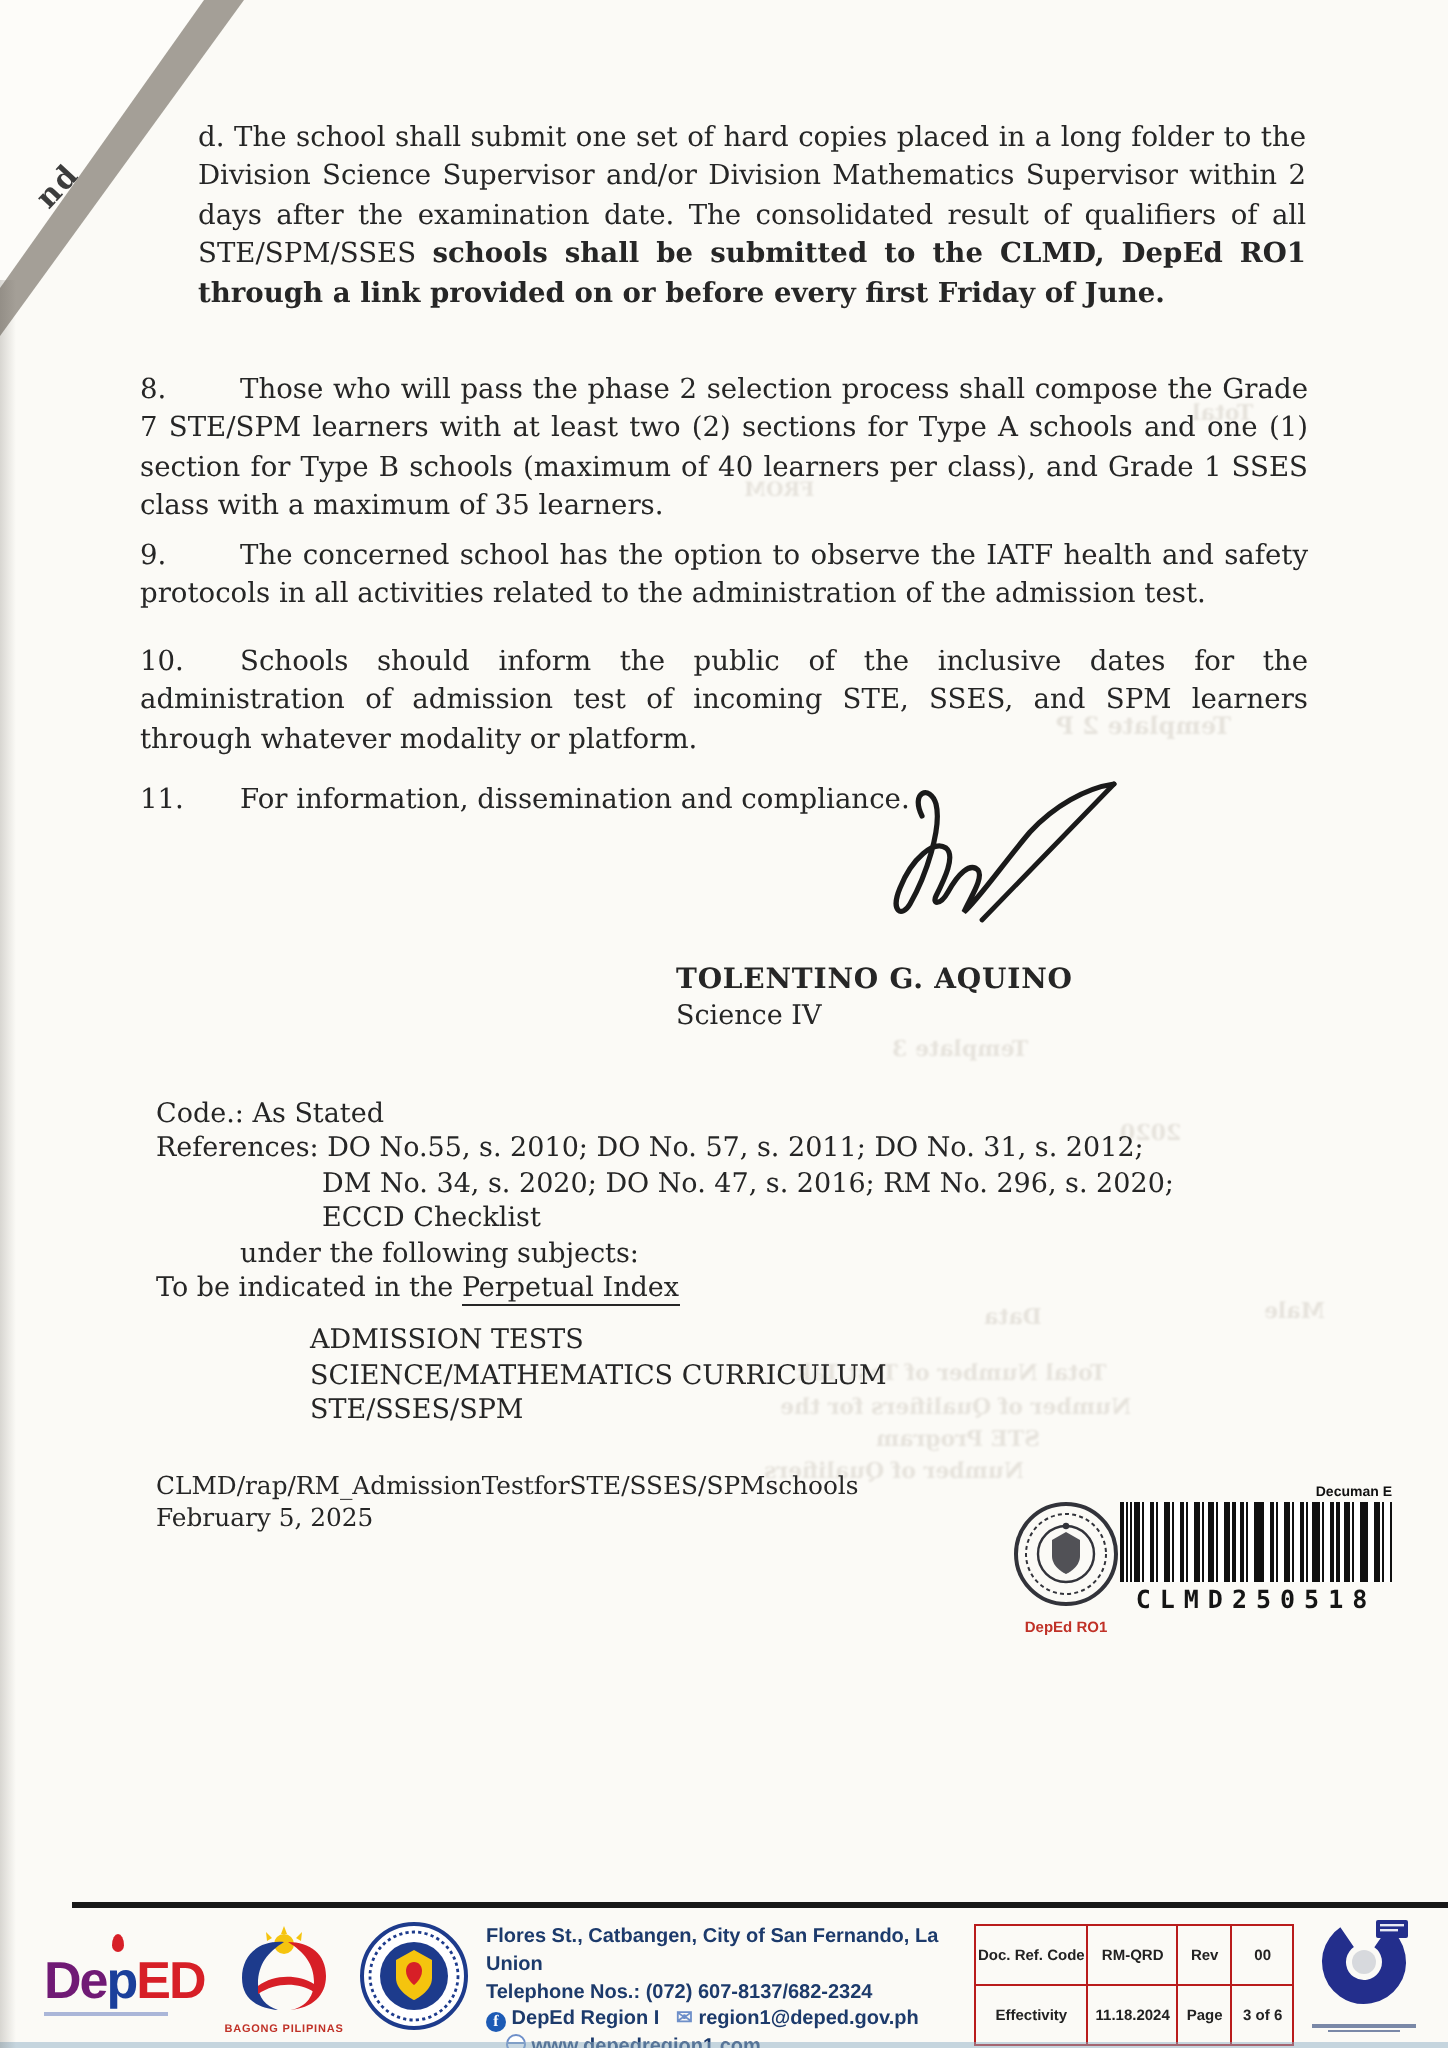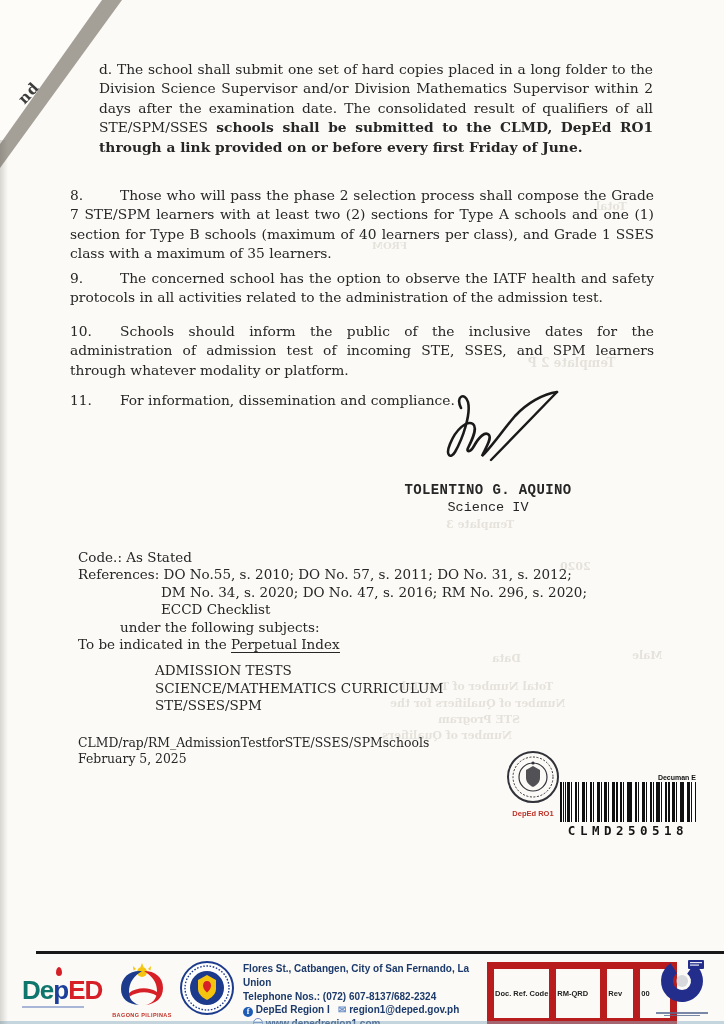--- a/index.html
+++ b/index.html
@@ -27,53 +27,53 @@
   }
   .corner-text{
     position:absolute;left:17px;top:84px;transform:rotate(-47deg);
     font-weight:bold;font-size:15px;color:#3c3c3c;letter-spacing:1px;
   }
   
   .blk{position:absolute;font-size:13.8px;line-height:19.4px;}
   .just{text-align:justify;}
   .num{display:inline-block;width:50px;}
   b,strong{font-weight:bold;}
-  .sig-block{position:absolute;text-align:center;font-family:Liberation Mono, monospace;}
+  .sig-block{position:absolute;}
   .sig-name{font-weight:bold;font-size:14px;letter-spacing:.4px;}
   .sig-title{font-size:13.5px;margin-top:2px;}
   .small{font-size:12.4px;line-height:15.6px;}
   .u{border-bottom:1.2px solid #262626;padding-bottom:0px;}
   
   .ghost{
     position:absolute;transform:scaleX(-1);color:#7a6c58;opacity:.16;
     filter:blur(.4px);font-weight:bold;pointer-events:none;white-space:nowrap;
   }
   
   .seal-wrap{position:absolute;left:503px;top:750px;width:60px;text-align:center;}
   .seal-label{font-family:"Liberation Sans",sans-serif;font-weight:bold;font-size:7.5px;color:#c03127;margin-top:1px;}
-  .barcode-wrap{position:absolute;left:560px;top:774px;width:136px;}
+  .barcode-wrap{position:absolute;left:560px;top:743px;width:136px;}
   .barcode-tag{font-family:"Liberation Sans",sans-serif;font-weight:bold;font-size:7px;color:#111;text-align:right;}
   .bars{
     height:40px;margin-top:1px;background-color:#fff;
     background-image:
       repeating-linear-gradient(90deg,#101010 0 2px,rgba(0,0,0,0) 2px 3px,#101010 3px 4px,rgba(0,0,0,0) 4px 7px,#101010 7px 10px,rgba(0,0,0,0) 10px 11px,#101010 11px 12px,rgba(0,0,0,0) 12px 15px),
       repeating-linear-gradient(90deg,rgba(0,0,0,0) 0 5px,#101010 5px 6px,rgba(0,0,0,0) 6px 13px);
   }
   .barcode-code{
     font-family:"DejaVu Sans Mono",monospace;font-size:12.5px;font-weight:bold;
     letter-spacing:4.5px;color:#151515;margin-top:1px;text-align:center;white-space:nowrap;
   }
   
   .footer-line{position:absolute;left:36px;right:0;top:951px;height:3px;background:#181818;}
   .bottom-edge{position:absolute;left:0;right:0;bottom:0;height:3px;background:#8fb0c6;opacity:.5;}
   .deped-logo{
     position:absolute;left:22px;top:977px;font-family:"Liberation Sans",sans-serif;
     font-weight:bold;font-size:26px;letter-spacing:-1px;line-height:26px;
   }
-  .deped-blue{color:#0f766e;} .deped-red{color:#d71f27;}
+  .deped-blue{color:#701a75;} .deped-red{color:#d71f27;}
   .p-torch{position:relative;color:#1b3f9b;}
   .p-torch::before{
     content:"";position:absolute;top:-8px;left:3px;width:6px;height:9px;background:#d71f27;
     border-radius:50% 50% 50% 50%/62% 62% 38% 38%;
   }
   .deped-tagline{width:62px;height:2px;background:#aab6d8;margin-top:3px;}
   .bagong{position:absolute;left:112px;top:962px;width:60px;text-align:center;}
   .bagong-label{font-family:"Liberation Sans",sans-serif;font-weight:bold;font-size:5.5px;color:#c03127;letter-spacing:.4px;margin-top:0px;}
   .region-seal{position:absolute;left:180px;top:961px;}
   .contact{
@@ -86,22 +86,22 @@
     color:#fff;font-size:8px;line-height:10px;text-align:center;vertical-align:-1px;
     font-family:"Liberation Serif",serif;font-weight:bold;
   }
   .icon-mail{color:#6e8fc9;font-size:10px;vertical-align:0px;}
   .icon-globe{
     display:inline-block;width:8px;height:8px;border-radius:50%;border:1.4px solid #6e8fc9;
     vertical-align:-1px;background:linear-gradient(#fff 0 3px,#6e8fc9 3px 4px,#fff 4px);
   }
   .doc-table{position:absolute;left:487px;top:962px;border-collapse:collapse;}
   .doc-table td{
-    border:7px solid #b91c1c;font-family:"Liberation Sans",sans-serif;font-weight:bold;
-    font-size:7.5px;color:#222;text-align:left;padding:20px 1px;white-space:nowrap;
+    border:1px solid #b91c1c;font-family:"Liberation Sans",sans-serif;font-weight:bold;
+    font-size:7.5px;color:#222;text-align:center;padding:10px 1px;white-space:nowrap;
   }
   .doc-table td.c1{width:52px;} .doc-table td.c2{width:42px;} .doc-table td.c3{width:24px;margin-left:12px;} .doc-table td.c4{width:28px;}
   .cert{position:absolute;left:650px;top:957px;width:64px;text-align:center;}
   .cert-bar{height:1.5px;background:#5a6c94;opacity:.8;margin:1px 6px 0 6px;}
   .cert-bar.short{margin:1px 14px 0 14px;}
 </style>
 </head>
 <body>
 
 <div class="page">

